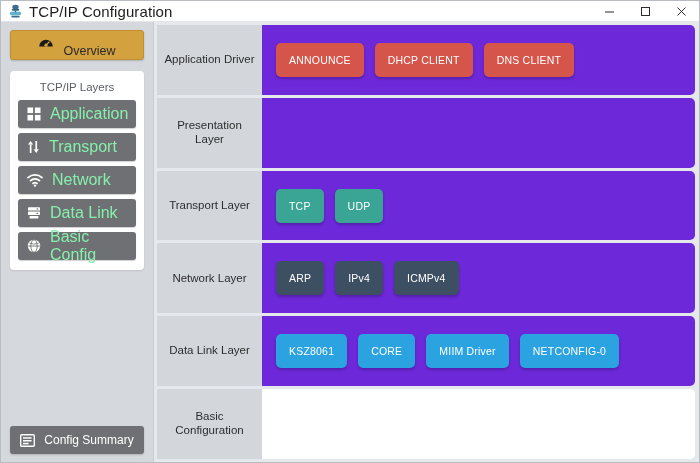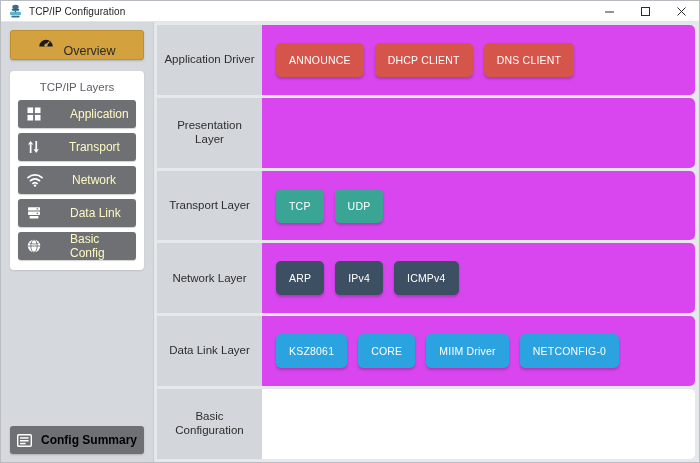--- a/index.html
+++ b/index.html
@@ -25,21 +25,21 @@
     display: flex; align-items: center;
     border-bottom: 1px solid #e2e4e7;
     position: relative;
   }
   .titlebar-icon {
     width: 16px; height: 16px;
     margin-left: 6px; margin-right: 6px;
     display: flex; align-items: center; justify-content: center;
   }
   .title-text {
-    font-size: 10px;
+    font-size: 15px;
     color: #1d1d1d;
     letter-spacing: 0.1px;
   }
   .win-controls {
     position: absolute; right: 0; top: 0;
     height: 21px; display: flex;
   }
   .win-btn {
     width: 36px; height: 21px;
     display: flex; align-items: center; justify-content: center;
@@ -99,40 +99,38 @@
     border-radius: 3px;
     display: flex; align-items: center;
     padding-left: 9px;
     gap: 9px;
     margin-bottom: 5px;
     cursor: pointer;
     box-shadow: 0 1px 1px rgba(0,0,0,0.18);
   }
   .layer-btn:last-child { margin-bottom: 0; }
   .layer-btn .lbl {
-    font-size: 12px;
-    color: #fef9c3;
-    margin-left: 20px;
+    font-size: 16px;
+    color: #86efac;
   }
 
   .spacer { flex: 1; }
 
   .summary-btn {
     height: 28px;
     background: #6f7073;
     border-radius: 3px;
     display: flex; align-items: center; justify-content: center;
     gap: 9px;
     cursor: pointer;
     box-shadow: 0 1px 2px rgba(0,0,0,0.18);
   }
   .summary-btn .lbl {
     font-size: 12px;
-    color: #000000;
-    font-weight: bold;
+    color: #ffffff;
   }
 
   
   .main {
     flex: 1;
     min-width: 0;
     background: #e6e9eb;
     padding: 3px 4px 3px 3px;
     display: flex; flex-direction: column;
     overflow: hidden;
@@ -162,21 +160,21 @@
   .row-label span {
     font-size: 11.5px;
     color: #2d2d2d;
     line-height: 1.2;
   }
   .row-content {
     flex: 1;
     display: flex; align-items: center;
     gap: 11px;
     padding: 8px 14px;
-    background: #d946ef;
+    background: #6d28d9;
     overflow: hidden;
   }
 
   .chip {
     height: 34px;
     border-radius: 5px;
     display: flex; align-items: center; justify-content: center;
     padding: 0 13px;
     font-size: 10.5px;
     color: #ffffff;

